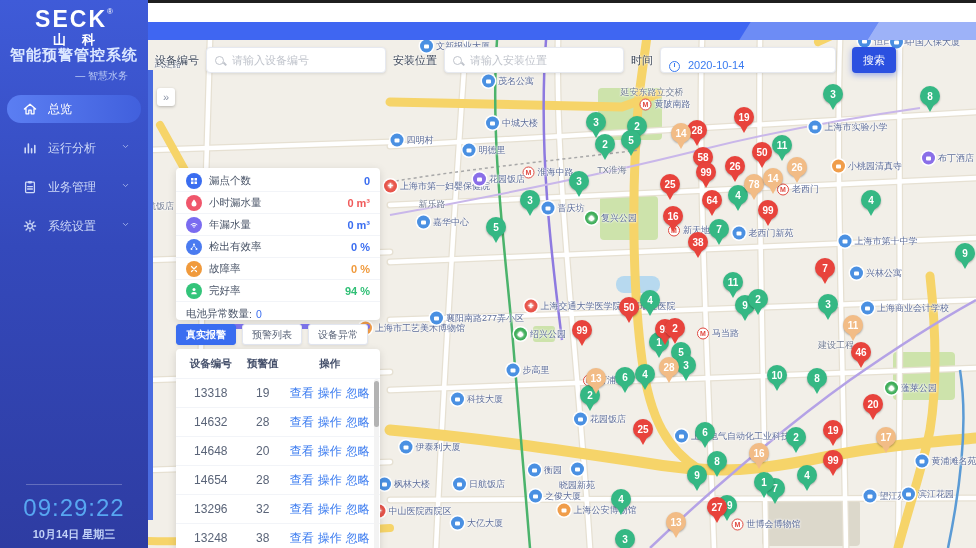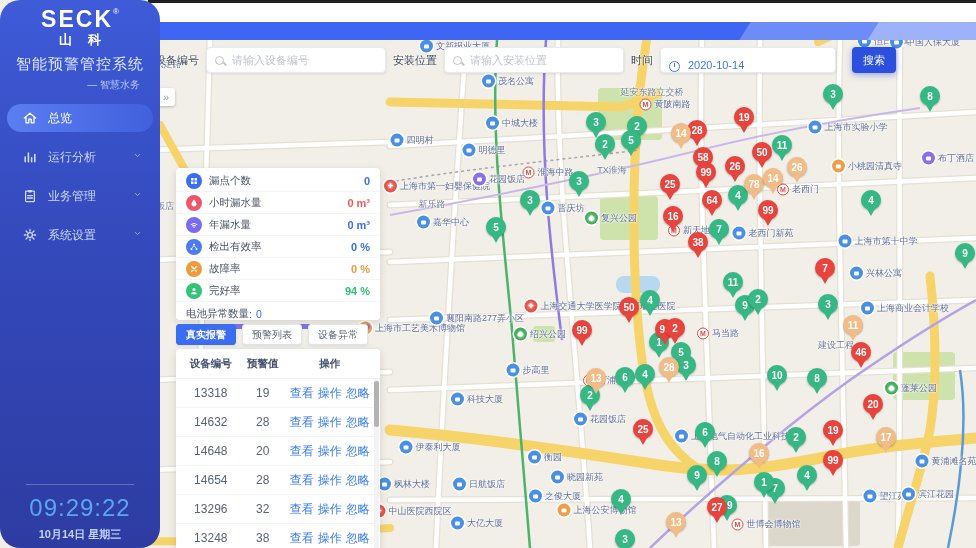--- a/index.html
+++ b/index.html
@@ -1,26 +1,26 @@
 <!DOCTYPE html>
 <html><head>
 <meta charset="utf-8">
 <style>
   html,body{margin:0;padding:0;background:#dfe3ec;}
   .app{position:relative;width:976px;height:548px;overflow:hidden;
        font-family:"Liberation Sans","DejaVu Sans",sans-serif;background:#f2efe8;}
 
   
-  .sidebar{position:absolute;left:0;top:0;width:160px;height:548px;z-index:10;color:#fff;
-           background:linear-gradient(180deg,#3f5bd8 0%,#3449bb 45%,#2e3ca2 100%);border-radius:20px;}
+  .sidebar{position:absolute;left:0;top:0;width:148px;height:548px;z-index:10;color:#fff;
+           background:linear-gradient(180deg,#3f5bd8 0%,#3449bb 45%,#2e3ca2 100%);}
   .logo{text-align:center;padding-top:8px;line-height:1;}
   .logo-en{font-size:23px;font-weight:bold;letter-spacing:2px;}
   .logo-reg{font-size:8px;vertical-align:top;}
   .logo-cn{font-size:13px;font-weight:bold;letter-spacing:16px;margin-top:2px;text-indent:16px;}
-  .sys-title{font-size:15px;font-weight:normal;color:#dbe7ff;text-align:center;margin-top:9px;letter-spacing:1px;}
+  .sys-title{font-size:15px;font-weight:bold;color:#dbe7ff;text-align:center;letter-spacing:1px;}
   .sys-sub{font-size:10px;color:#b9c9f5;text-align:right;padding-right:20px;margin-top:4px;}
   .menu{margin-top:12px;}
   .m-item{display:flex;align-items:center;height:28px;margin:11px 7px;padding:0 10px 0 15px;
           color:#cfdaf8;font-size:12px;cursor:pointer;}
   .m-item.active{background:linear-gradient(90deg,#5b7ef2,#4160dd);border-radius:15px;color:#fff;}
   .mi-icon{width:17px;height:17px;margin-right:9px;display:flex;align-items:center;}
   .mi-icon svg{width:16px;height:16px;}
   .mi-label{flex:1;}
   .mi-chev svg{width:11px;height:11px;opacity:.75;}
   .clock-box{position:absolute;bottom:6px;left:0;right:0;text-align:center;}
@@ -396,35 +396,35 @@
         <div class="ml" style="left: 264px; top: 511px;">
           <span class="mi2" style="background:#e8544a">+</span>
           <span>中山医院西院区</span>
         </div>
         <div class="ml" style="left: 452px; top: 419px;">
           <span class="mi2" style="background:#4a90e2">
             <span class="sq"></span>
           </span>
           <span>花园饭店</span>
         </div>
-        <div class="ml" style="left: 397px; top: 457px;">
+        <div class="ml" style="left: 397px; top: 470px;">
           <span class="mi2" style="background:#4a90e2">
             <span class="sq"></span>
           </span>
           <span>衡园</span>
         </div>
         <div class="ml" style="left: 452px; top: 306px;">
           <span class="mi2" style="background:#e8544a">+</span>
           <span>上海交通大学医学院附属瑞金医院</span>
         </div>
         <div class="ml" style="left: 456px; top: 380px;">
           <span class="mi2 metro">M</span>
           <span>打浦桥</span>
         </div>
-        <div class="ml" style="left: 429px; top: 477px;">
+        <div class="ml" style="left: 429px; top: 477px; flex-direction: column;">
           <span class="mi2" style="background:#4a90e2">
             <span class="sq"></span>
           </span>
           <span>晓园新苑</span>
         </div>
         <div class="ml" style="left: 449px; top: 510px;">
           <span class="mi2" style="background:#f09d4a">
             <span class="sq"></span>
           </span>
           <span>上海公安博物馆</span>

